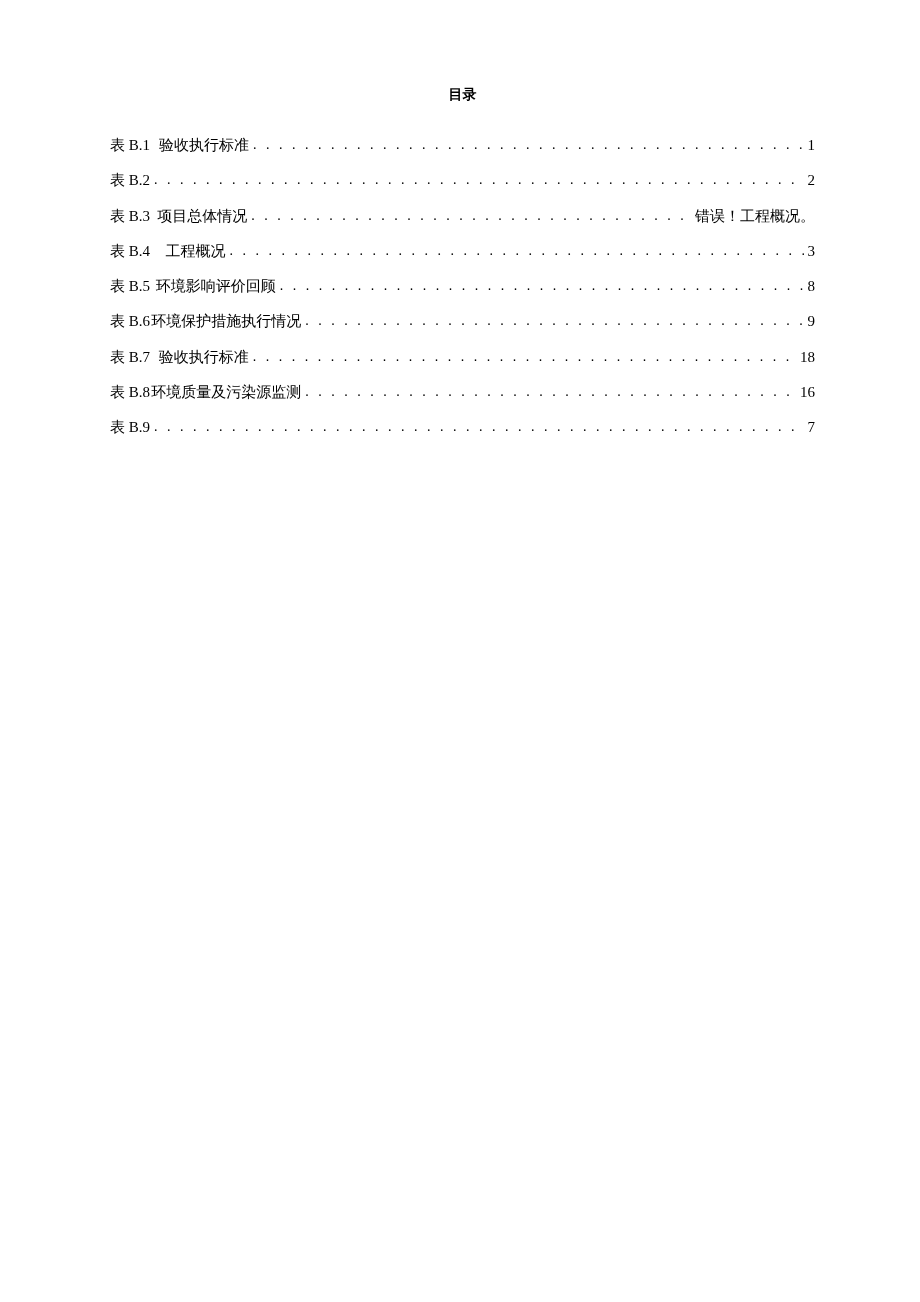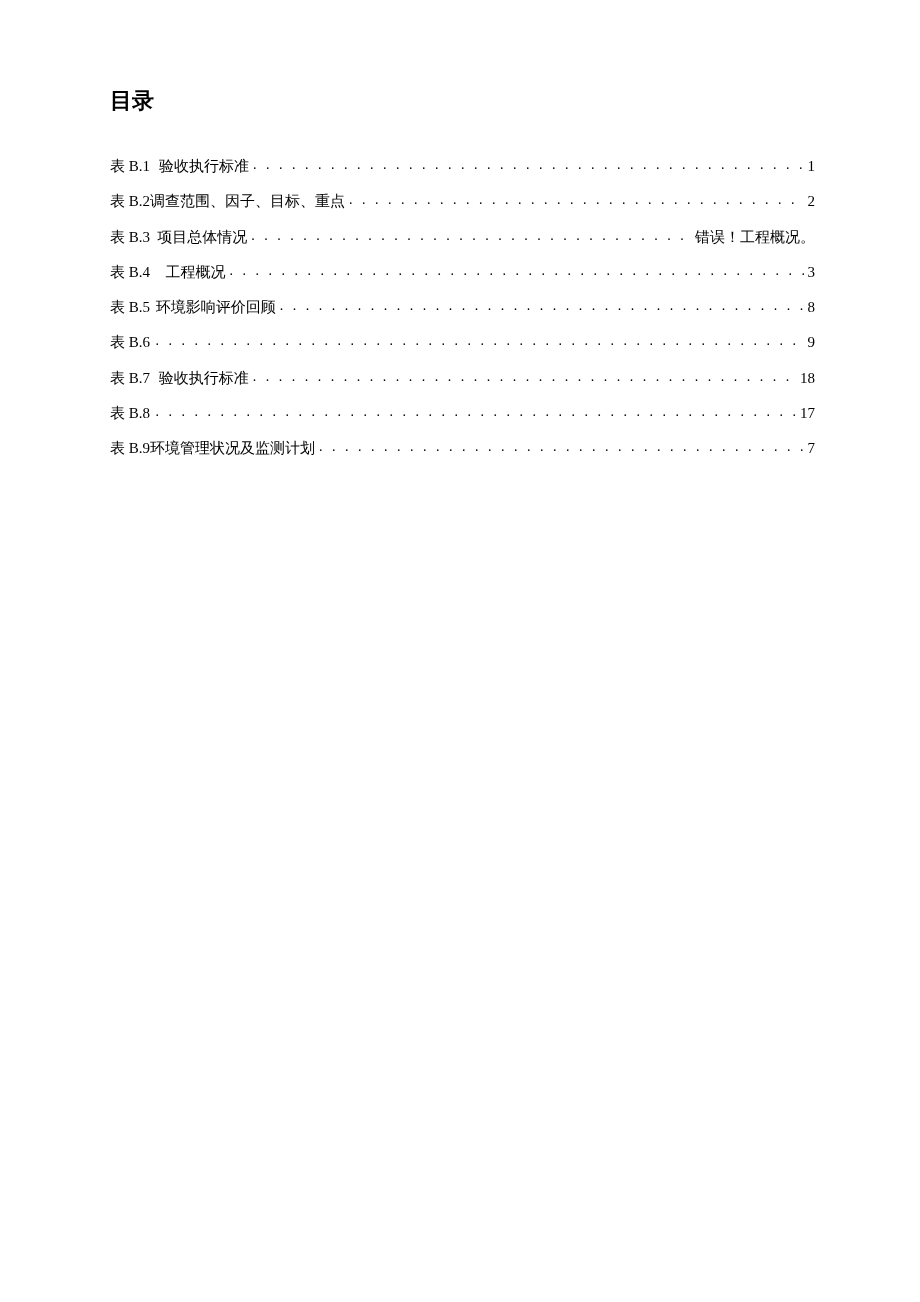--- a/index.html
+++ b/index.html
@@ -9,27 +9,28 @@
     }
     body {
       width: 920px;
       height: 1302px;
       background: #ffffff;
       font-family: "SimSun", "宋体", serif;
       color: #000;
       padding: 86px 105px 0 110px;
     }
     .title {
-      font-size: 22px;
+      text-align: center;
+      font-size: 14px;
       font-weight: bold;
-      margin-bottom: 33px;
+      margin-bottom: 24px;
     }
     .toc-entry {
       display: flex;
-      align-items: flex-start;
+      align-items: center;
       font-size: 15px;
       line-height: 2.35;
       white-space: nowrap;
     }
     .toc-leader {
       flex: 1 1 auto;
       overflow: hidden;
       letter-spacing: 3px;
       color: #000;
       margin: 0 4px;
@@ -57,21 +58,20 @@
     <div class="toc-entry">
       <span class="prefix">表 B.1</span>
       <span class="spacer" style="width: 42px;"></span>
       <span class="toc-text">验收执行标准</span>
       <span class="toc-leader">. . . . . . . . . . . . . . . . . . . . . . . . . . . . . . . . . . . . . . . . . . . . . . . . . . . . . . . . . . . . . . . . . . . . . . . . . . . . . . . . . . . . . . . . . . . . . . . . . . . . . . . . . . . . . . . . . . . . . . . . . . . . . . . . . . . . . . . . . . . . . . . . . . . . . . . . . . . . . . . . . . . . . . . . . . . . . . . . . . . . . . . . . . . . . . . . . . . . . . . . </span>
       <span class="toc-page">1</span>
     </div>
     <div class="toc-entry">
       <span class="prefix">表 B.2</span>
       <span class="spacer" style="width: 0px;"></span>
-      <span class="toc-text">调查范围、因子、目标、重点</span>
       <span class="toc-leader">. . . . . . . . . . . . . . . . . . . . . . . . . . . . . . . . . . . . . . . . . . . . . . . . . . . . . . . . . . . . . . . . . . . . . . . . . . . . . . . . . . . . . . . . . . . . . . . . . . . . . . . . . . . . . . . . . . . . . . . . . . . . . . . . . . . . . . . . . . . . . . . . . . . . . . . . . . . . . . . . . . . . . . . . . . . . . . . . . . . . . . . . . . . . . . . . . . . . . . . . </span>
       <span class="toc-page">2</span>
     </div>
     <div class="toc-entry">
       <span class="prefix">表 B.3</span>
       <span class="spacer" style="width: 42px;"></span>
       <span class="toc-text">项目总体情况</span>
       <span class="toc-leader">. . . . . . . . . . . . . . . . . . . . . . . . . . . . . . . . . . . . . . . . . . . . . . . . . . . . . . . . . . . . . . . . . . . . . . . . . . . . . . . . . . . . . . . . . . . . . . . . . . . . . . . . . . . . . . . . . . . . . . . . . . . . . . . . . . . . . . . . . . . . . . . . . . . . . . . . . . . . . . . . . . . . . . . . . . . . . . . . . . . . . . . . . . . . . . . . . . . . . . . . </span>
       <span class="toc-page">错误！工程概况。</span>
     </div>
@@ -85,36 +85,37 @@
     <div class="toc-entry">
       <span class="prefix">表 B.5</span>
       <span class="spacer" style="width: 28px;"></span>
       <span class="toc-text">环境影响评价回顾</span>
       <span class="toc-leader">. . . . . . . . . . . . . . . . . . . . . . . . . . . . . . . . . . . . . . . . . . . . . . . . . . . . . . . . . . . . . . . . . . . . . . . . . . . . . . . . . . . . . . . . . . . . . . . . . . . . . . . . . . . . . . . . . . . . . . . . . . . . . . . . . . . . . . . . . . . . . . . . . . . . . . . . . . . . . . . . . . . . . . . . . . . . . . . . . . . . . . . . . . . . . . . . . . . . . . . . </span>
       <span class="toc-page">8</span>
     </div>
     <div class="toc-entry">
       <span class="prefix">表 B.6</span>
       <span class="spacer" style="width: 6px;"></span>
+      <span class="toc-text">环境保护措施执行情况</span>
       <span class="toc-leader">. . . . . . . . . . . . . . . . . . . . . . . . . . . . . . . . . . . . . . . . . . . . . . . . . . . . . . . . . . . . . . . . . . . . . . . . . . . . . . . . . . . . . . . . . . . . . . . . . . . . . . . . . . . . . . . . . . . . . . . . . . . . . . . . . . . . . . . . . . . . . . . . . . . . . . . . . . . . . . . . . . . . . . . . . . . . . . . . . . . . . . . . . . . . . . . . . . . . . . . . </span>
       <span class="toc-page">9</span>
     </div>
     <div class="toc-entry">
       <span class="prefix">表 B.7</span>
       <span class="spacer" style="width: 42px;"></span>
       <span class="toc-text">验收执行标准</span>
       <span class="toc-leader">. . . . . . . . . . . . . . . . . . . . . . . . . . . . . . . . . . . . . . . . . . . . . . . . . . . . . . . . . . . . . . . . . . . . . . . . . . . . . . . . . . . . . . . . . . . . . . . . . . . . . . . . . . . . . . . . . . . . . . . . . . . . . . . . . . . . . . . . . . . . . . . . . . . . . . . . . . . . . . . . . . . . . . . . . . . . . . . . . . . . . . . . . . . . . . . . . . . . . . . . </span>
       <span class="toc-page">18</span>
     </div>
     <div class="toc-entry">
       <span class="prefix">表 B.8</span>
       <span class="spacer" style="width: 6px;"></span>
+      <span class="toc-text">环境质量及污染源监测</span>
       <span class="toc-leader">. . . . . . . . . . . . . . . . . . . . . . . . . . . . . . . . . . . . . . . . . . . . . . . . . . . . . . . . . . . . . . . . . . . . . . . . . . . . . . . . . . . . . . . . . . . . . . . . . . . . . . . . . . . . . . . . . . . . . . . . . . . . . . . . . . . . . . . . . . . . . . . . . . . . . . . . . . . . . . . . . . . . . . . . . . . . . . . . . . . . . . . . . . . . . . . . . . . . . . . . </span>
-      <span class="toc-page">17</span>
+      <span class="toc-page">16</span>
     </div>
     <div class="toc-entry">
       <span class="prefix">表 B.9</span>
       <span class="spacer" style="width: 0px;"></span>
-      <span class="toc-text">环境管理状况及监测计划</span>
       <span class="toc-leader">. . . . . . . . . . . . . . . . . . . . . . . . . . . . . . . . . . . . . . . . . . . . . . . . . . . . . . . . . . . . . . . . . . . . . . . . . . . . . . . . . . . . . . . . . . . . . . . . . . . . . . . . . . . . . . . . . . . . . . . . . . . . . . . . . . . . . . . . . . . . . . . . . . . . . . . . . . . . . . . . . . . . . . . . . . . . . . . . . . . . . . . . . . . . . . . . . . . . . . . . </span>
       <span class="toc-page">7</span>
     </div>
   </div>
 
 </body></html>

